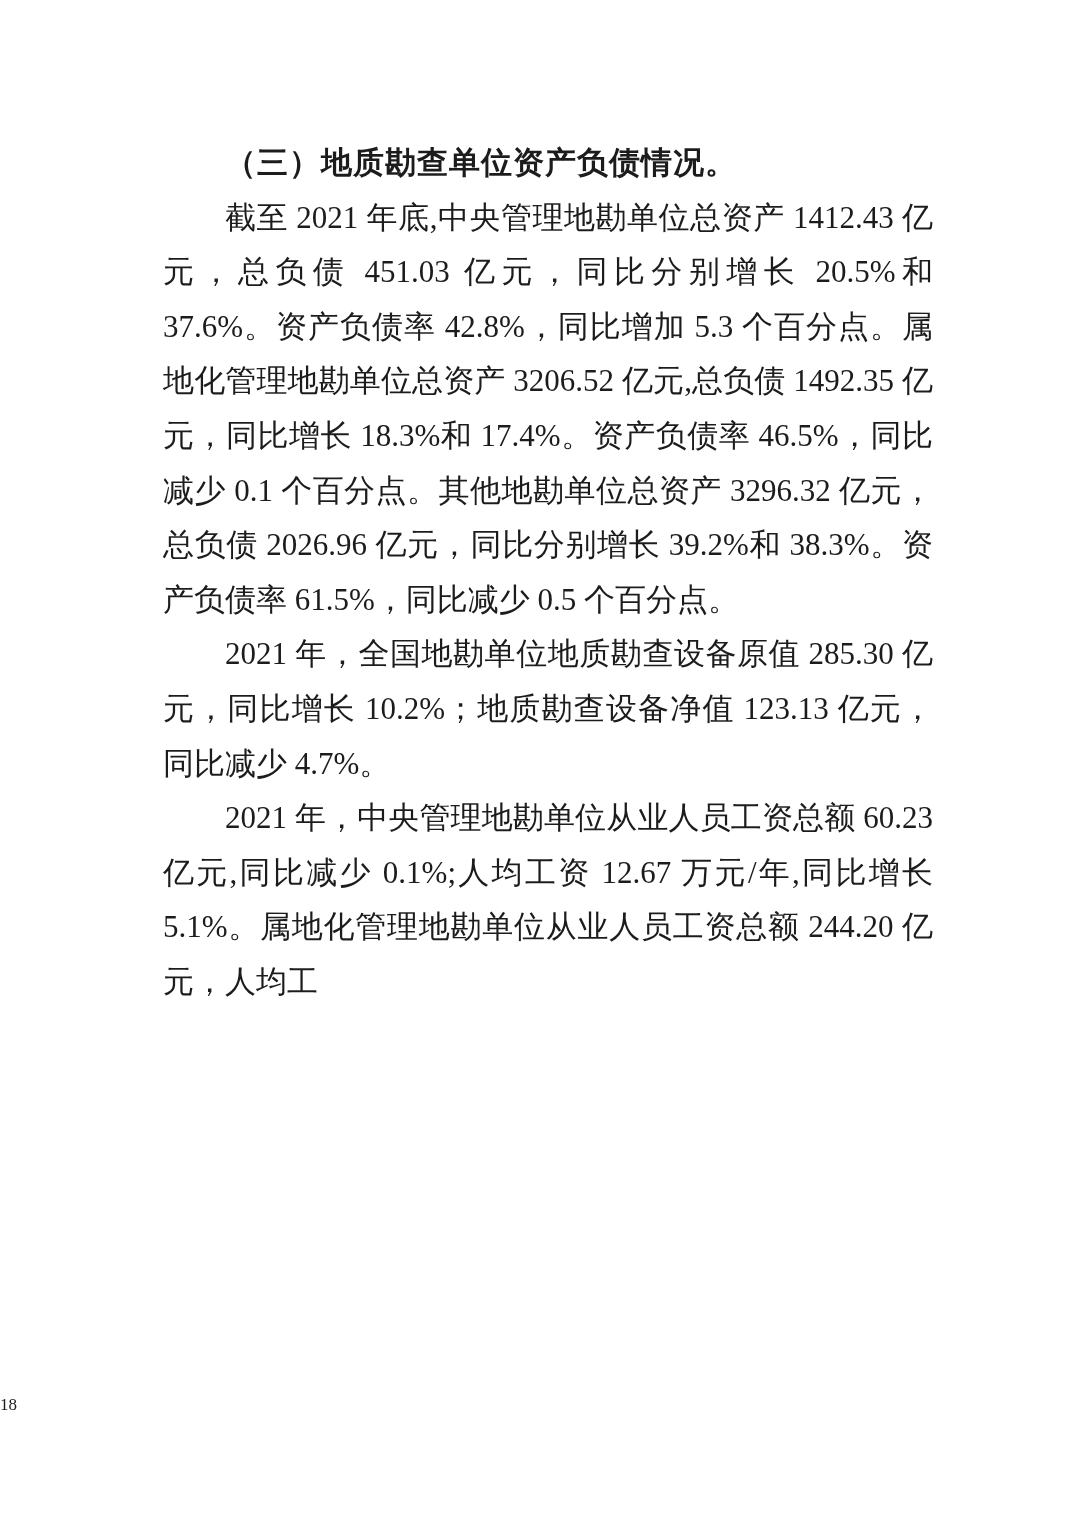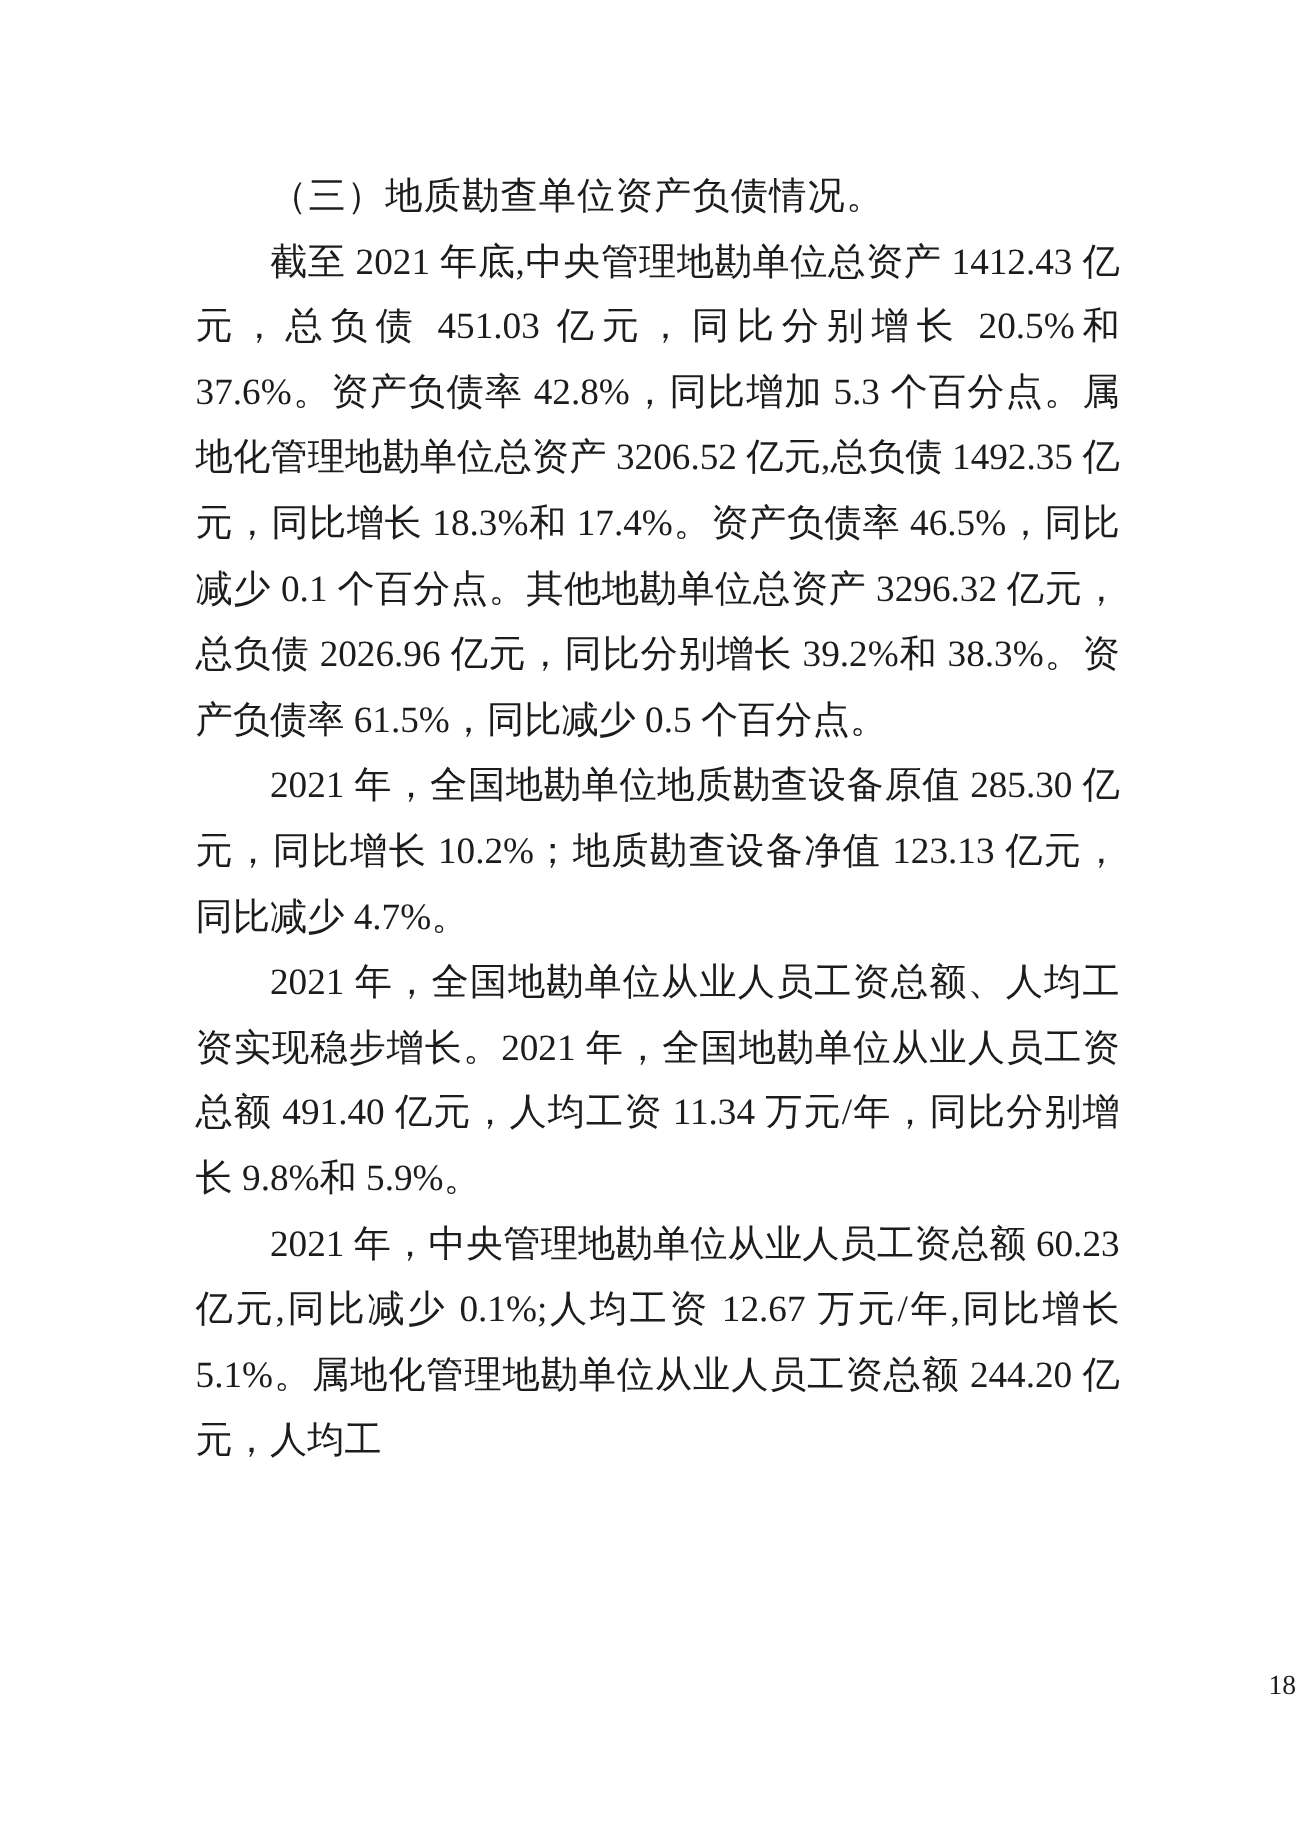--- a/index.html
+++ b/index.html
@@ -26,42 +26,41 @@
     text-align: justify;
   }
   .content p,
   .content h3 {
     margin: 0;
     padding: 0;
     text-indent: 2em;
   }
   .content h3 {
     font-size: 31px;
-    font-weight: normal;
+    font-weight: bold;
     letter-spacing: 1px;
   }
   .content p {
     font-weight: normal;
   }
   .page-number {
     position: absolute;
     top: 1392px;
     left: 0;
     width: 100%;
-    text-align: right;
-    font-size: 23px;
+    text-align: left;
+    font-size: 17px;
     color: #1c1c1c;
     line-height: 26px;
   }
 </style>
 </head>
 <body>
 
 <div class="page">
   <div class="content">
     <h3>（三）地质勘查单位资产负债情况。</h3>
     <p>截至 2021 年底,中央管理地勘单位总资产 1412.43 亿元，总负债 451.03 亿元，同比分别增长 20.5%和 37.6%。资产负债率 42.8%，同比增加 5.3 个百分点。属地化管理地勘单位总资产 3206.52 亿元,总负债 1492.35 亿元，同比增长 18.3%和 17.4%。资产负债率 46.5%，同比减少 0.1 个百分点。其他地勘单位总资产 3296.32 亿元，总负债 2026.96 亿元，同比分别增长 39.2%和 38.3%。资产负债率 61.5%，同比减少 0.5 个百分点。</p>
     <p>2021 年，全国地勘单位地质勘查设备原值 285.30 亿元，同比增长 10.2%；地质勘查设备净值 123.13 亿元，同比减少 4.7%。</p>
-    <p>2021 年，全国地勘单位从业人员工资总额、人均工资实现稳步增长。2021 年，全国地勘单位从业人员工资总额 491.40 亿元，人均工资 11.34 万元/年，同比分别增长 9.8%和 5.9%。</p>
     <p>2021 年，中央管理地勘单位从业人员工资总额 60.23 亿元,同比减少 0.1%;人均工资 12.67 万元/年,同比增长 5.1%。属地化管理地勘单位从业人员工资总额 244.20 亿元，人均工</p>
   </div>
   <div class="page-number">18</div>
 </div>
 
 </body></html>

